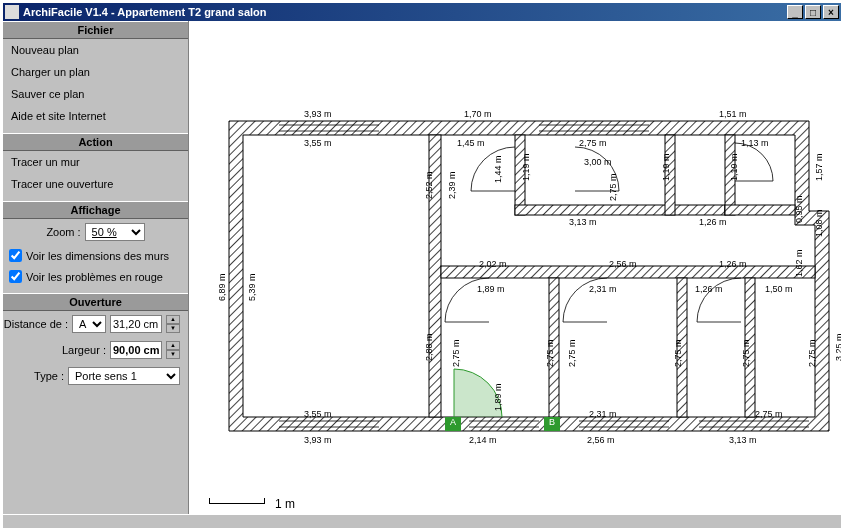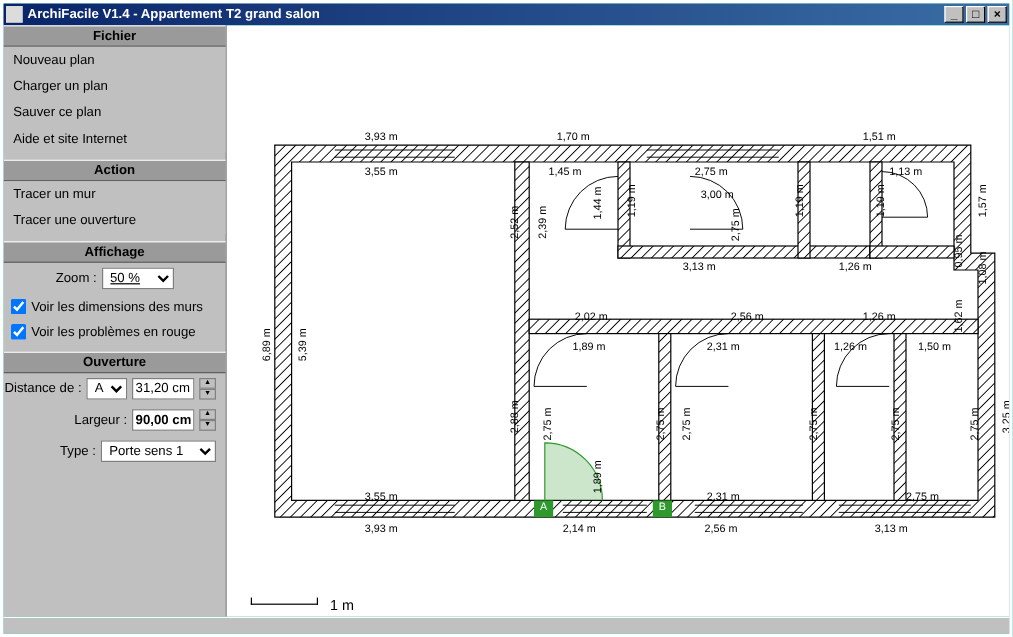--- a/index.html
+++ b/index.html
@@ -89,21 +89,21 @@
       <div class="field-row">
         <label>Largeur :</label>
         <input type="text" style="width: 52px; font-weight: bold;" value="90,00 cm">
         <div class="spin">
           <button>▲</button>
           <button>▼</button>
         </div>
       </div>
       <div class="field-row">
         <label>Type :</label>
-        <select style="width:96px;">
+        <select style="width:112px;">
           <option>Porte sens 1</option>
         </select>
       </div>
     </div>
 
     <div class="canvas">
 
       <svg class="wall-svg" width="656" height="500">
         <defs>
           <pattern id="hatch" width="6" height="6" patternUnits="userSpaceOnUse" patternTransform="rotate(45)">

